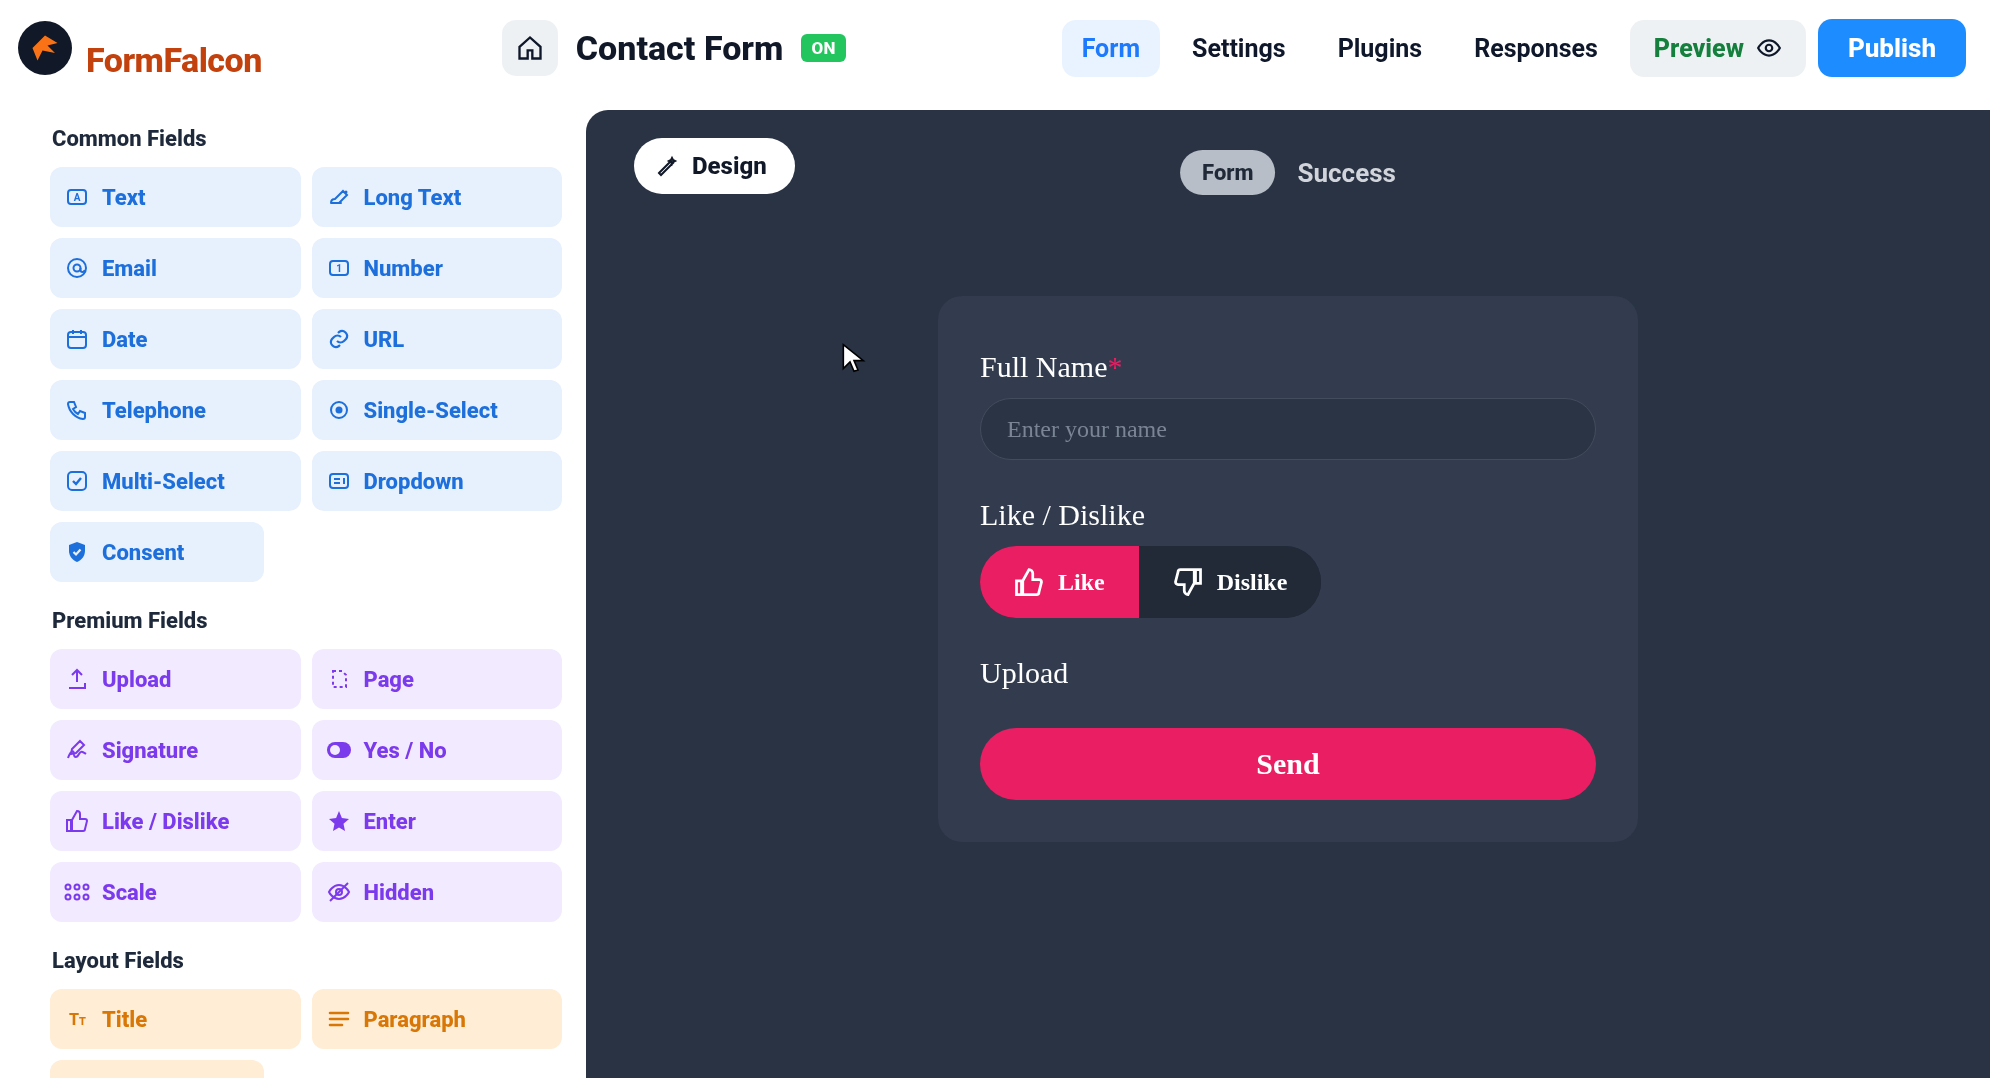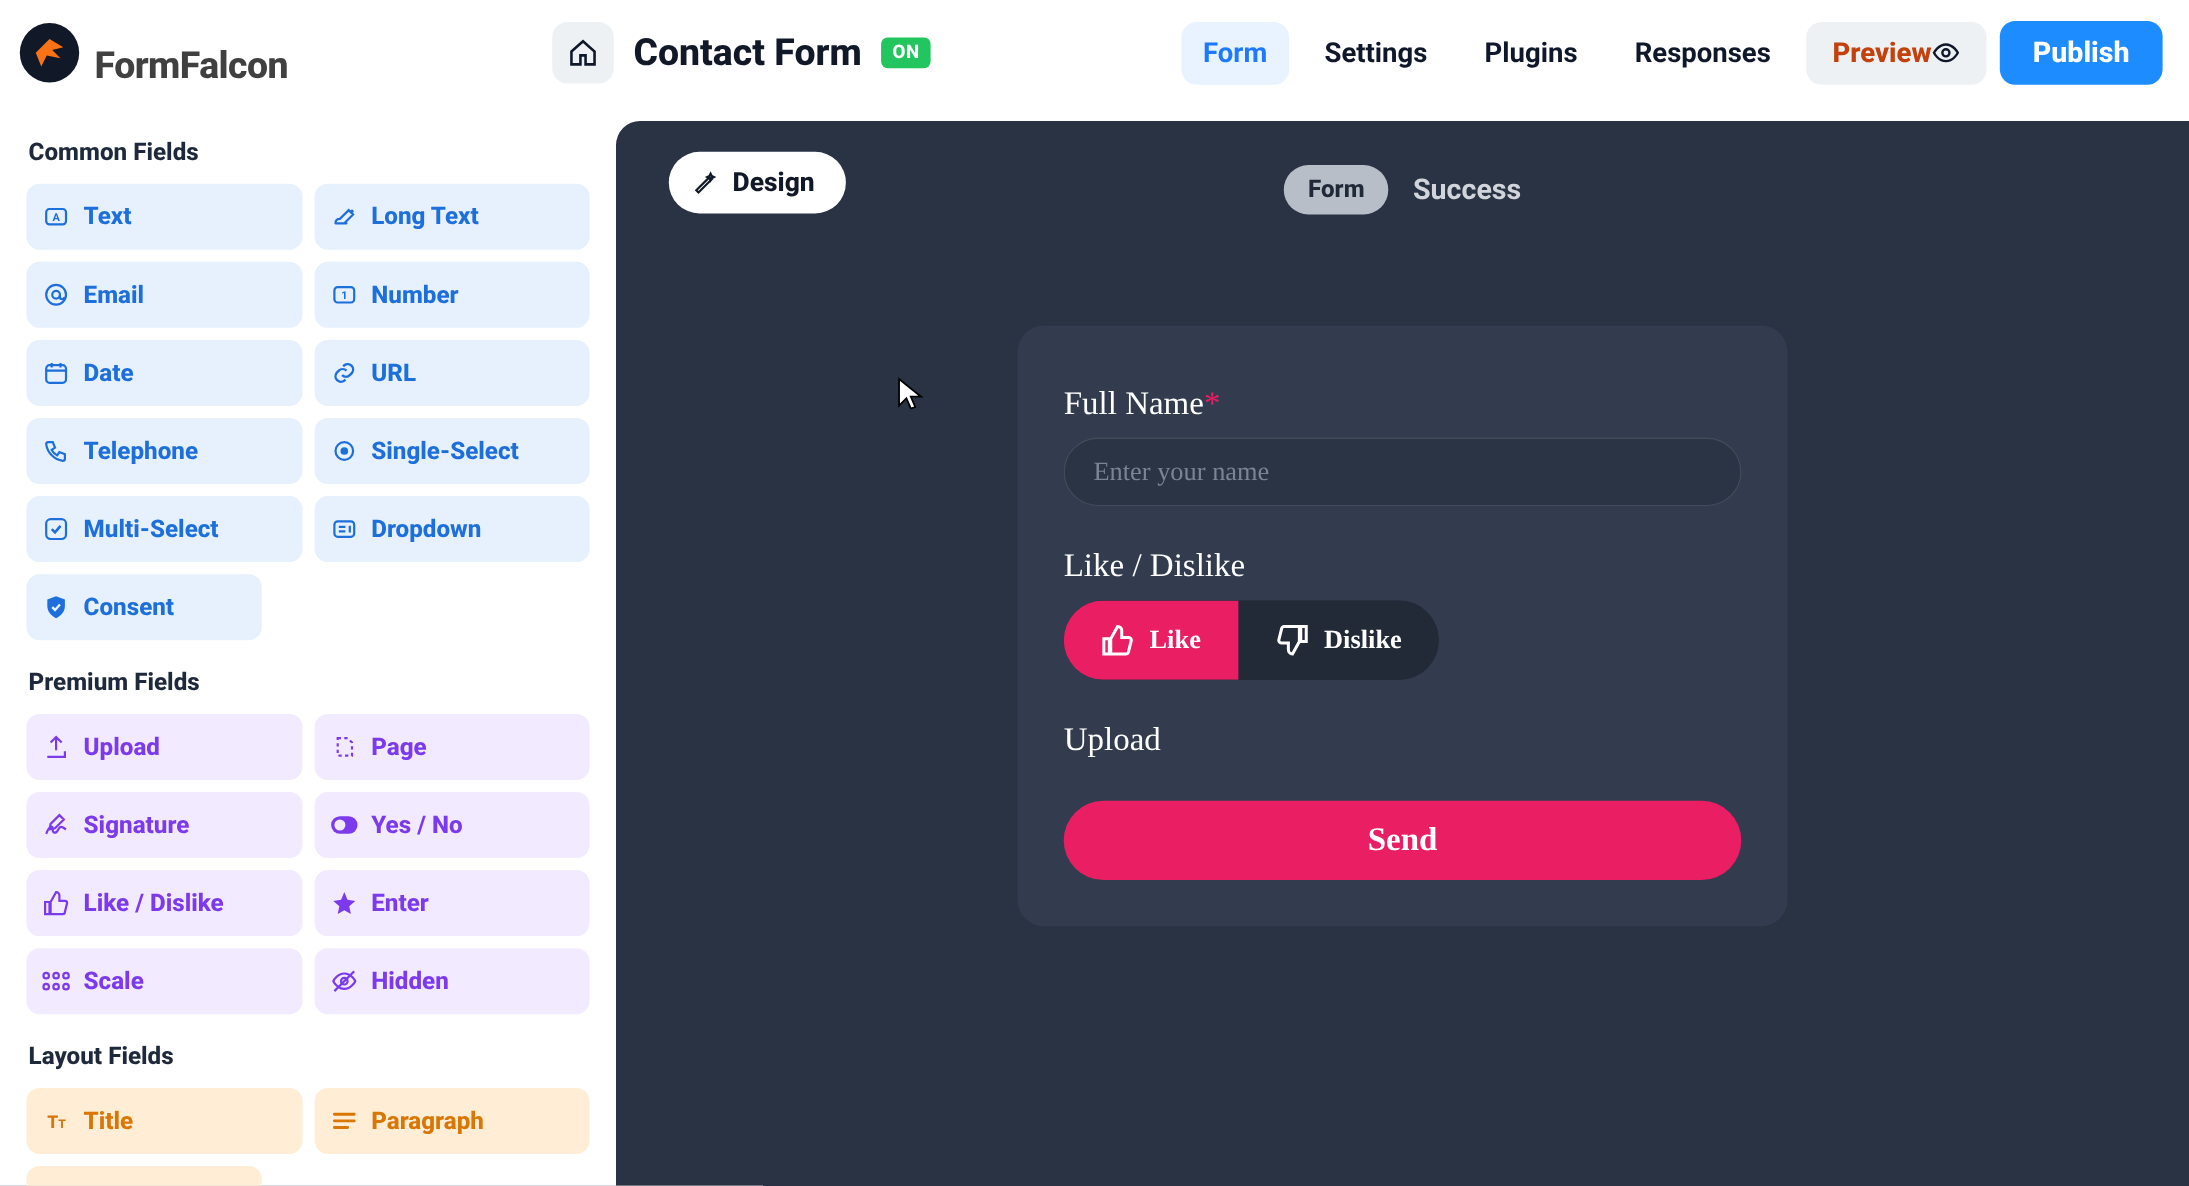--- a/index.html
+++ b/index.html
@@ -15,52 +15,52 @@
 
   
   .header {
     display: flex; align-items: center; height: 96px; padding: 0 24px 0 18px;
   }
   .logo-wrap { display: flex; align-items: center; gap: 14px; }
   .logo-mark {
     width: 54px; height: 54px; border-radius: 50%; background: #111827;
     display: flex; align-items: center; justify-content: center;
   }
-  .logo-text { font-size: 34px; font-weight: 800; color: #404040; letter-spacing: -0.5px; margin-top: 23px; }
+  .logo-text { font-size: 34px; font-weight: 800; color: #c2410c; letter-spacing: -0.5px; margin-top: 23px; }
   .header-center { display: flex; align-items: center; gap: 18px; margin-left: 240px; }
   .icon-btn-square {
     width: 56px; height: 56px; border-radius: 14px; background: #eef1f3;
     display: flex; align-items: center; justify-content: center; cursor: pointer;
   }
   .form-title { font-size: 34px; font-weight: 800; color: #111827; }
   .status-badge {
     background: #22c55e; color: #ffffff; font-weight: 800; font-size: 17px;
     padding: 4px 10px; border-radius: 6px; letter-spacing: 0.5px;
   }
   .header-right { margin-left: auto; display: flex; align-items: center; gap: 12px; }
   .nav-tab {
     padding: 14px 20px; border-radius: 14px; font-weight: 700; font-size: 25px;
     color: #0f172a; cursor: pointer;
   }
   .nav-tab.active { background: #e9f3ff; color: #1d7afc; }
   .preview-btn {
-    display: flex; align-items: center; background: #eef1f3;
+    display: flex; align-items: center; gap: 12px; background: #eef1f3;
     padding: 14px 24px; border-radius: 14px; font-weight: 800; font-size: 25px;
-    color: #c2410c; cursor: pointer;
+    color: #15803d; cursor: pointer;
   }
   .publish-btn {
     background: #1d8cff; color: #fff; font-weight: 800; font-size: 26px;
     padding: 14px 30px; border-radius: 14px; cursor: pointer;
   }
 
   
   .body { display: flex; flex: 1; min-height: 0; }
 
   
-  .sidebar { width: 560px; padding: 20px 24px 0 24px; }
+  .sidebar { width: 560px; padding: 20px 24px 0 24px; margin-left: 26px; }
   .section-heading { font-size: 22px; font-weight: 800; color: #1e293b; margin: 10px 2px 16px; }
   .field-grid { display: grid; grid-template-columns: repeat(2, 1fr); gap: 11px; }
   .field-chip {
     display: flex; align-items: center; gap: 12px;
     height: 60px; border-radius: 12px; padding: 0 14px; cursor: pointer;
     font-weight: 800; font-size: 22px;
   }
   .chip-common  { background: #e7f0fd; color: #1d6fdb; }
   .chip-premium { background: #f2eaff; color: #7c3aed; }
   .chip-layout  { background: #ffedd5; color: #d97706; }

